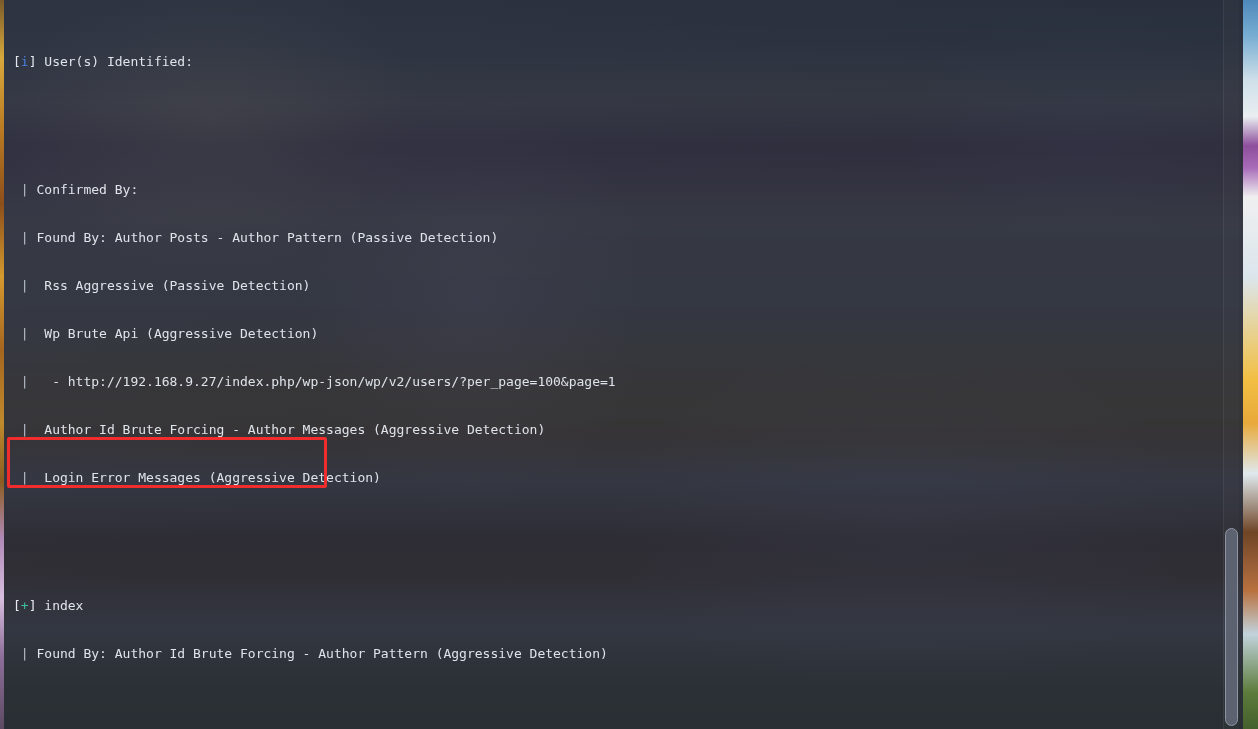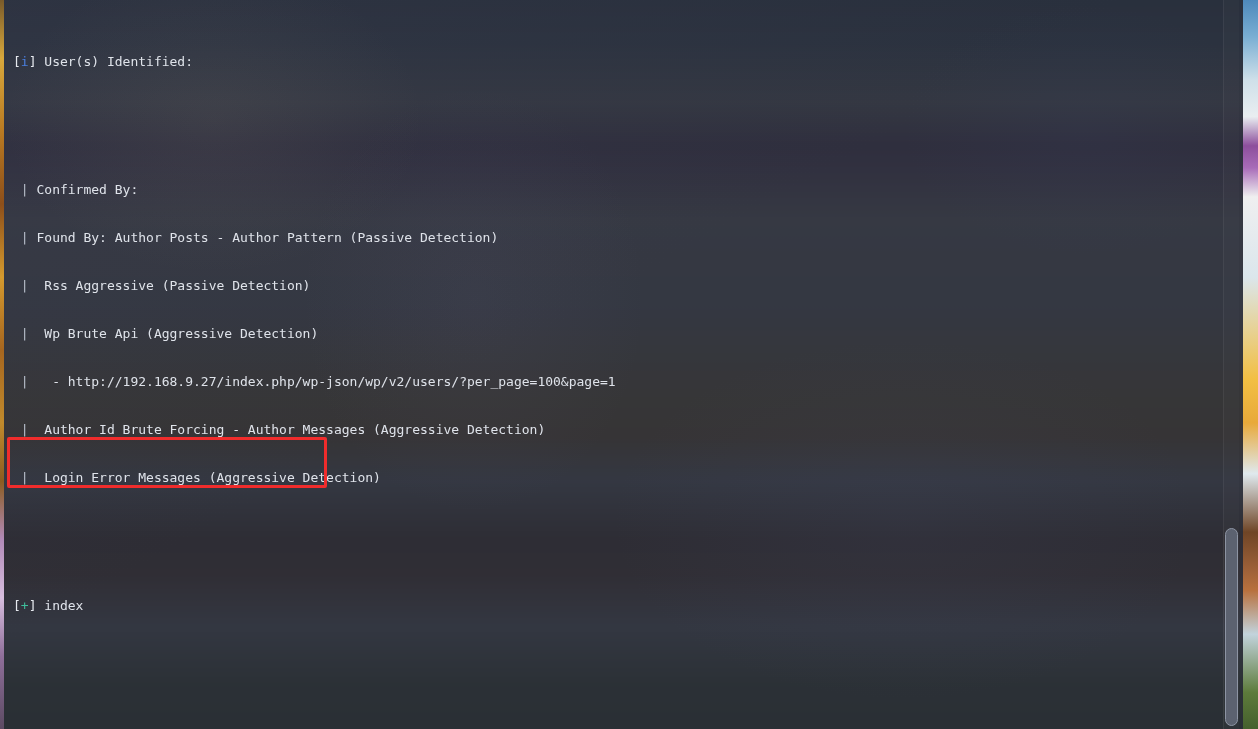--- a/index.html
+++ b/index.html
@@ -123,20 +123,21 @@
     <div class="ln"> <span class="pipe">|</span> <span class="txt">Found By: Author Posts - Author Pattern (Passive Detection)</span></div>
     <div class="ln"> <span class="pipe">|</span>  <span class="txt">Rss Aggressive (Passive Detection)</span></div>
     <div class="ln"> <span class="pipe">|</span>  <span class="txt">Wp Brute Api (Aggressive Detection)</span></div>
     <div class="ln"> <span class="pipe">|</span>   <span class="txt">- http://192.168.9.27/index.php/wp-json/wp/v2/users/?per_page=100&amp;page=1</span></div>
     <div class="ln"> <span class="pipe">|</span>  <span class="txt">Author Id Brute Forcing - Author Messages (Aggressive Detection)</span></div>
     <div class="ln"> <span class="pipe">|</span>  <span class="txt">Login Error Messages (Aggressive Detection)</span></div>
     <div class="blank"></div>
 
     
     <div class="ln"><span class="brk">[<span class="plus">+</span>]</span> <span class="txt">index</span></div>
+    <div class="ln"> <span class="pipe">|</span> <span class="txt">Found By: Author Id Brute Forcing - Author Pattern (Aggressive Detection)</span></div>
     
     
 
     
     
     
     
     
 
     

